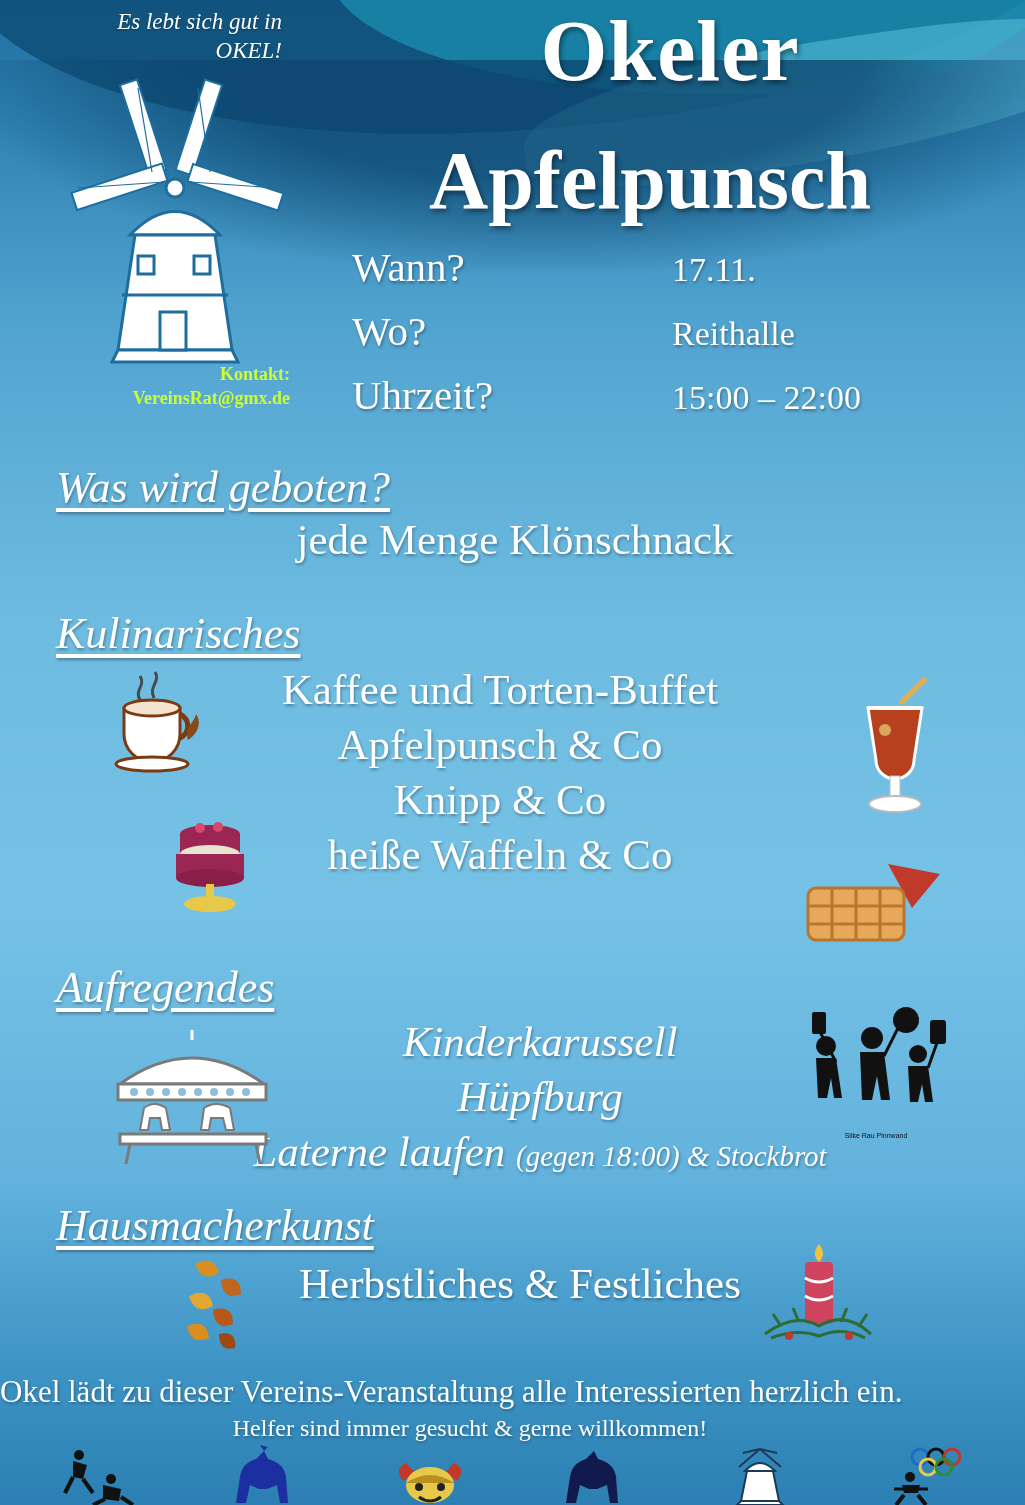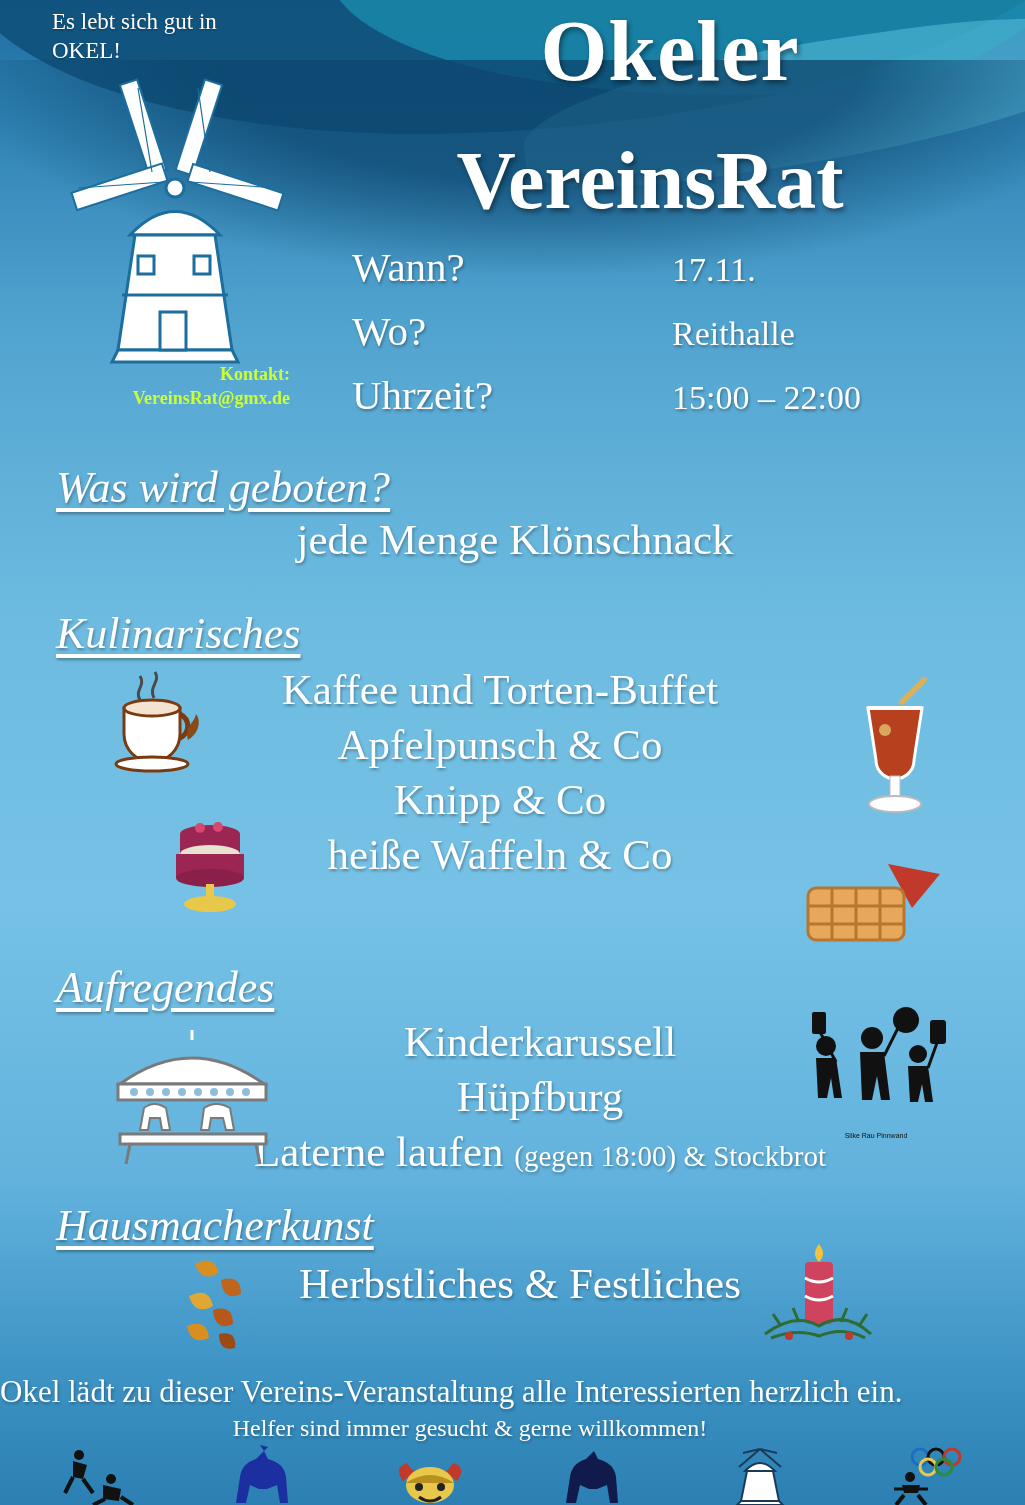--- a/index.html
+++ b/index.html
@@ -66,26 +66,27 @@
     border-top: 0;
     background: radial-gradient(ellipse at 50% 0%, rgba(12,70,110,0.85) 38%, rgba(12,70,110,0) 70%);
     opacity: 0.9;
   }
 
   
   .slogan {
     position: absolute;
     left: 52px; top: 8px;
     width: 230px;
-    text-align: left;
+    text-align: right;
     font-size: 23px;
     line-height: 1.25;
     color: #ffffff;
     font-family: "Liberation Serif", serif;
     text-shadow: 0 1px 2px rgba(0,0,0,0.35);
+    font-style: italic;
   }
   .windmill {
     position: absolute;
     left: 60px; top: 60px;
     width: 230px; height: 310px;
   }
   .contact {
     position: absolute;
     left: 40px; top: 362px;
     width: 250px;
@@ -166,21 +167,21 @@
   #offer-head { left: 56px; top: 462px; }
   #offer-line {
     left: 120px; top: 512px; width: 790px;
     text-align: center;
   }
 
   #culinary-head { left: 56px; top: 608px; }
   #culinary-list { left: 170px; top: 662px; width: 660px; }
 
   #exciting-head { left: 56px; top: 962px; }
-  #exciting-list { left: 190px; top: 1014px; width: 700px; }
+  #exciting-list { left: 190px; top: 1014px; width: 700px; font-style: italic; }
 
   #handcraft-head { left: 56px; top: 1200px; }
   #handcraft-list { left: 180px; top: 1256px; width: 680px; }
 
   
   .footer-main {
     position: absolute;
     left: 0; top: 1374px;
     width: 1025px;
     text-align: left;
@@ -265,21 +266,21 @@
       </g>
     </svg>
   </div>
 
   <div class="contact">
     <div>Kontakt:</div>
     <div>VereinsRat@gmx.de</div>
   </div>
 
   <div class="title1">Okeler</div>
-  <div class="title2">VereinsRat</div>
+  <div class="title2">Apfelpunsch</div>
 
   <div class="facts">
     <div class="fact-row">
       <div class="fact-q">Wann?</div>
       <div class="fact-a">17.11.</div>
     </div>
     <div class="fact-row">
       <div class="fact-q">Wo?</div>
       <div class="fact-a">Reithalle</div>
     </div>

